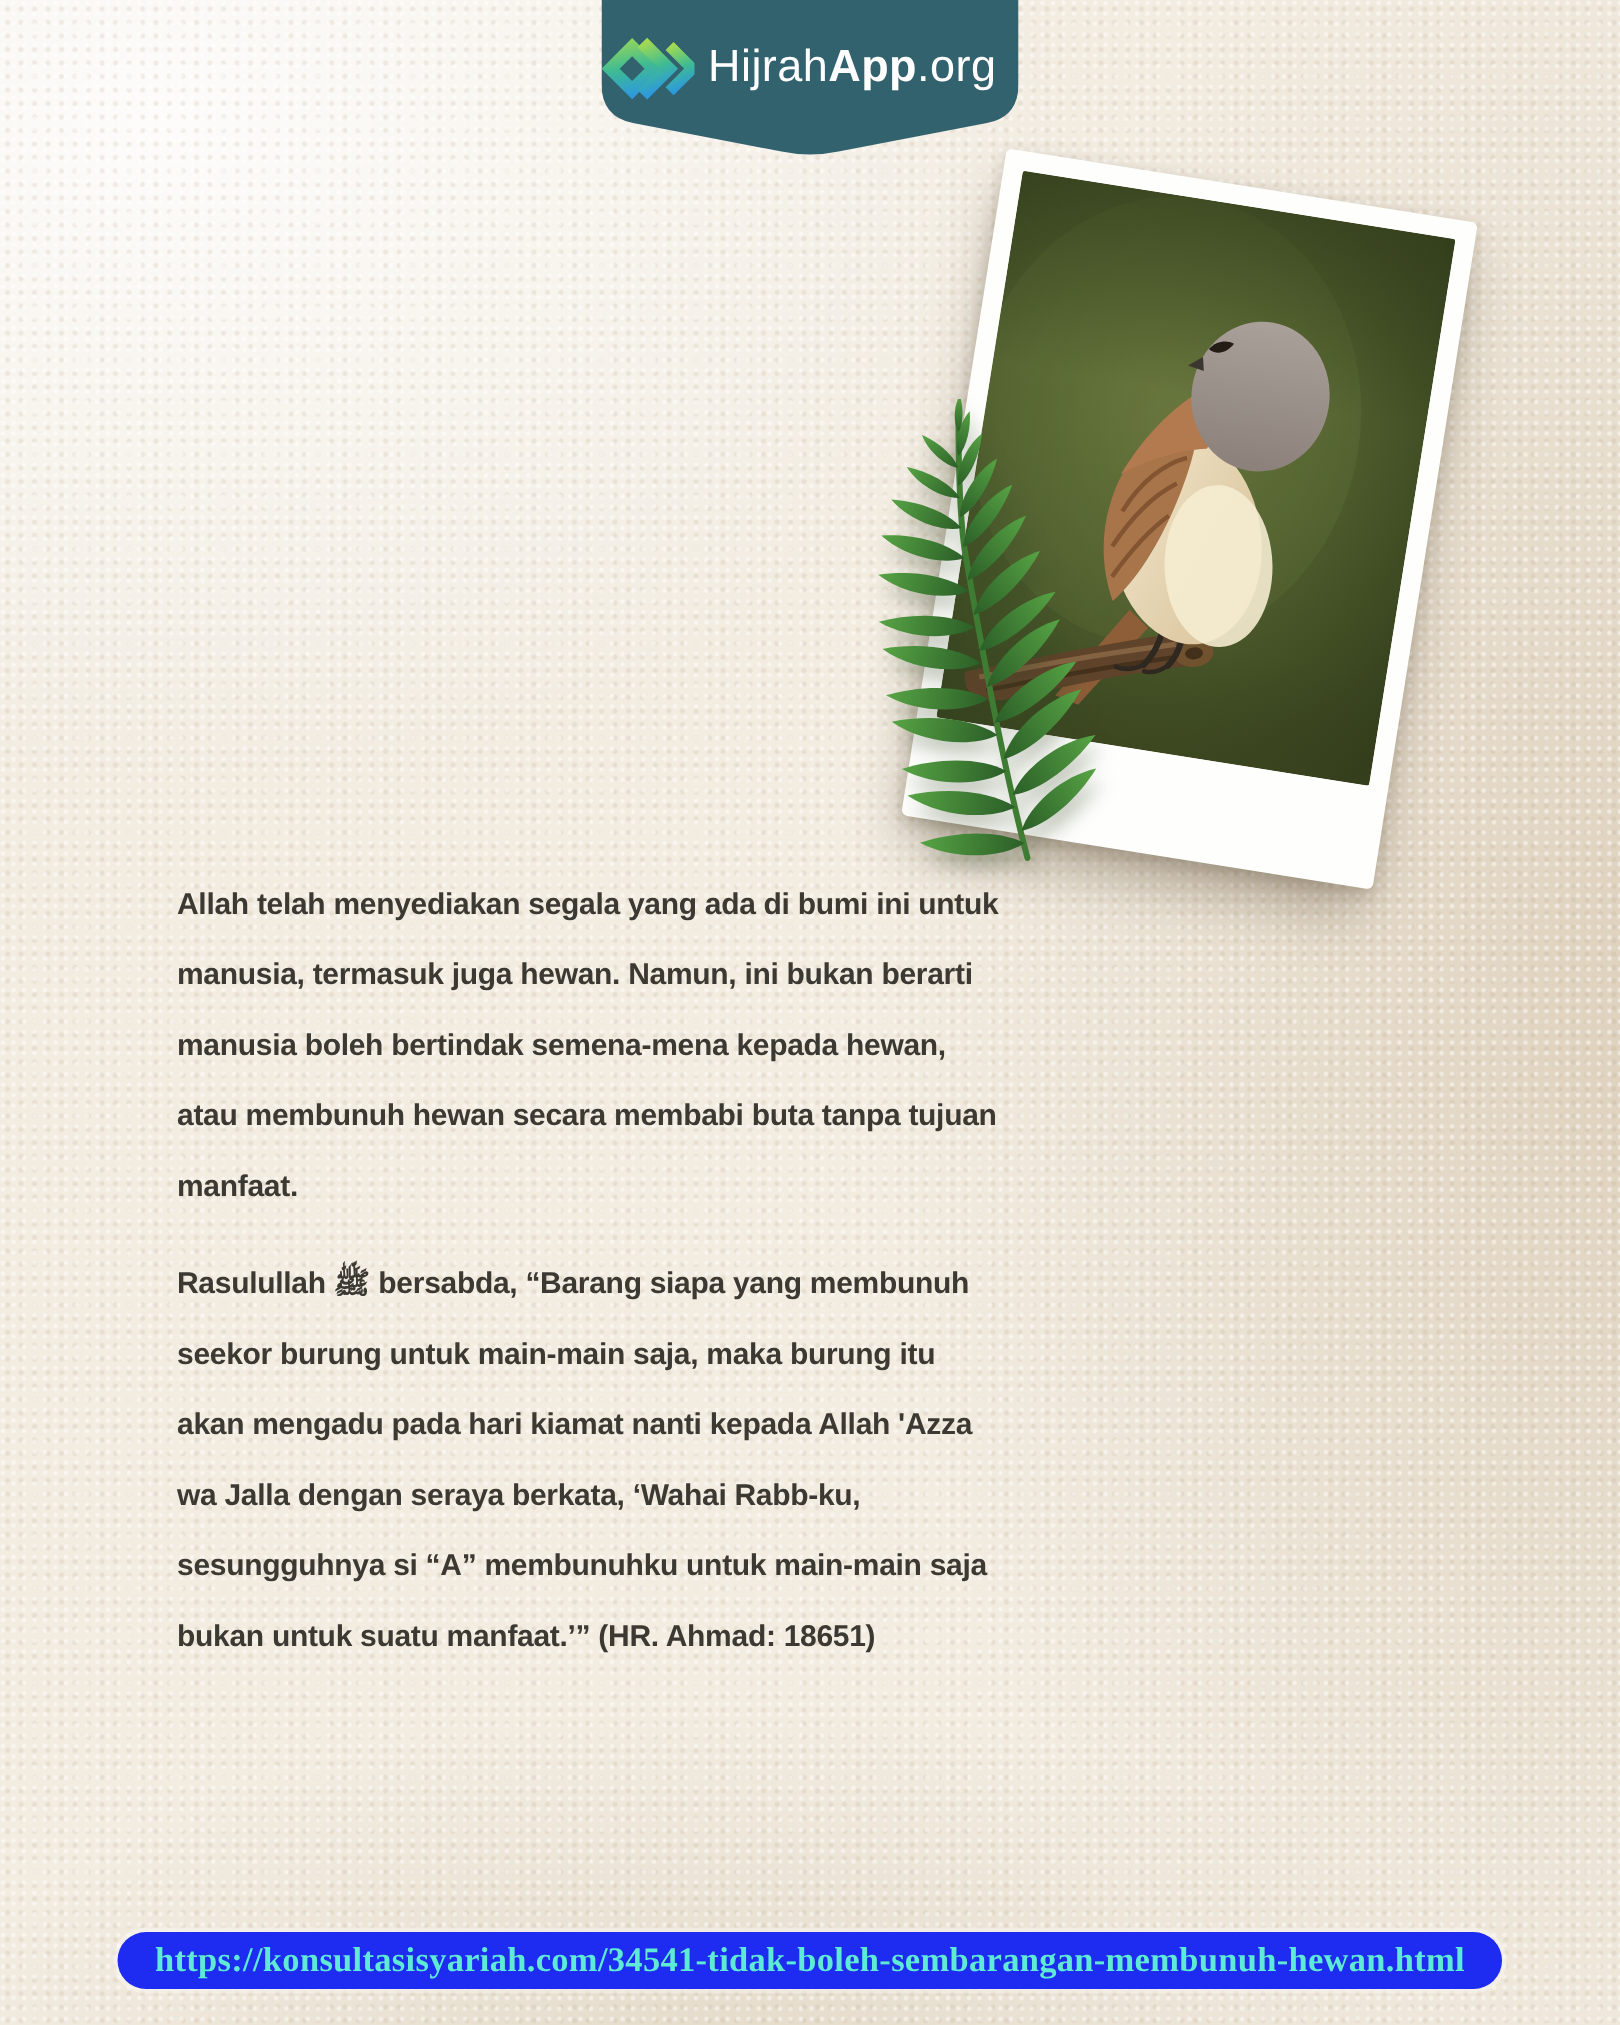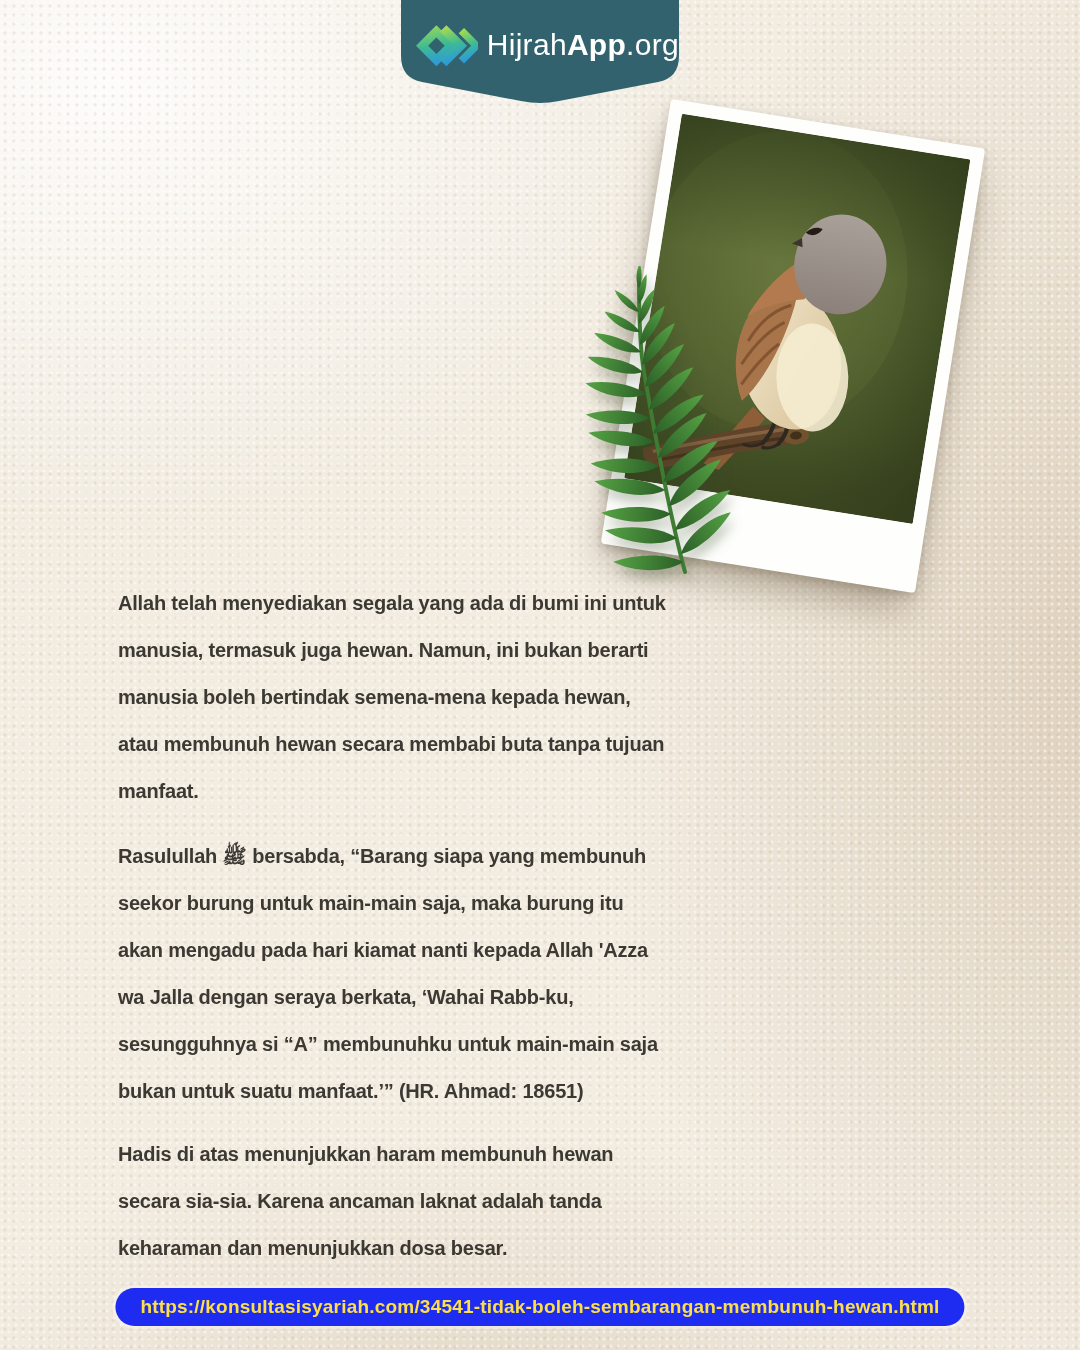--- a/index.html
+++ b/index.html
@@ -19,21 +19,21 @@
     position:absolute;inset:0;z-index:1;pointer-events:none;
     background-image:
       radial-gradient(circle at 2px 2px, rgba(255,255,255,.50) 0 1px, rgba(255,255,255,0) 2px),
       radial-gradient(circle at 5px 6px, rgba(172,152,120,.16) 0 1.2px, rgba(172,152,120,0) 2.2px);
     background-size:7px 7px, 9px 9px;
   }
 
   
   .badge{position:absolute;z-index:6;top:0;left:50%;transform:translateX(-50%);width:278px;height:106px;}
   .badge-bg{position:absolute;inset:0;width:100%;height:100%;}
-  .badge-row{position:absolute;left:0;top:6px;width:100%;height:78px;display:flex;align-items:center;justify-content:flex-end;gap:9px;}
+  .badge-row{position:absolute;left:0;top:6px;width:100%;height:78px;display:flex;align-items:center;justify-content:flex-start;gap:9px;}
   .logo{width:62px;height:58px;flex:0 0 auto;}
   .brand{color:#fff;font-size:30px;font-weight:500;letter-spacing:.3px;white-space:nowrap;}
   .brand .b{font-weight:800;}
 
   
   .title{
     position:absolute;z-index:3;left:118px;top:168px;margin:0;width:600px;
     font-size:67px;line-height:71px;font-weight:700;letter-spacing:2px;
     color:var(--title-ink,#33312e);white-space:pre-line;
   }
@@ -55,23 +55,24 @@
     position:absolute;z-index:3;left:118px;margin:0;width:900px;
     font-size:20px;line-height:47px;font-weight:700;letter-spacing:-0.2px;
     color:var(--body-ink,#3c3933);white-space:pre-line;
   }
   .p1{top:580px}.p2{top:833px}.p3{top:1131px}
 
   
   .url-pill{
     position:absolute;z-index:3;left:50%;top:1288px;transform:translateX(-50%);
     height:38px;line-height:38px;padding:0 25px;border-radius:19px;
-    background:var(--pill-bg,#1e2bf0);color:#fde047;font-size:19px;font-weight:700;
+    background:var(--pill-bg,#1e2bf0);color:#5eead4;font-size:23px;font-weight:700;
     letter-spacing:.2px;white-space:nowrap;text-decoration:none;
     box-shadow:0 0 0 3px rgba(255,255,255,.35);
+    font-family:Liberation Serif, serif;
   }
 </style>
 </head>
 <body>
 
 <div class="canvas">
   <div class="texture"></div>
 
   <div class="badge">
     <svg class="badge-bg" viewBox="0 0 278 106" preserveAspectRatio="none">
@@ -187,18 +188,15 @@
 manusia, termasuk juga hewan. Namun, ini bukan berarti
 manusia boleh bertindak semena-mena kepada hewan,
 atau membunuh hewan secara membabi buta tanpa tujuan
 manfaat.</p>
   <p class="bodytxt p2">Rasulullah ﷺ bersabda, “Barang siapa yang membunuh
 seekor burung untuk main-main saja, maka burung itu
 akan mengadu pada hari kiamat nanti kepada Allah 'Azza
 wa Jalla dengan seraya berkata, ‘Wahai Rabb-ku,
 sesungguhnya si “A” membunuhku untuk main-main saja
 bukan untuk suatu manfaat.’” (HR. Ahmad: 18651)</p>
-  <p class="bodytxt p3">Hadis di atas menunjukkan haram membunuh hewan
-secara sia-sia. Karena ancaman laknat adalah tanda
-keharaman dan menunjukkan dosa besar.</p>
 
   <a class="url-pill" href="#">https://konsultasisyariah.com/34541-tidak-boleh-sembarangan-membunuh-hewan.html</a>
 </div>
 
 </body></html>

